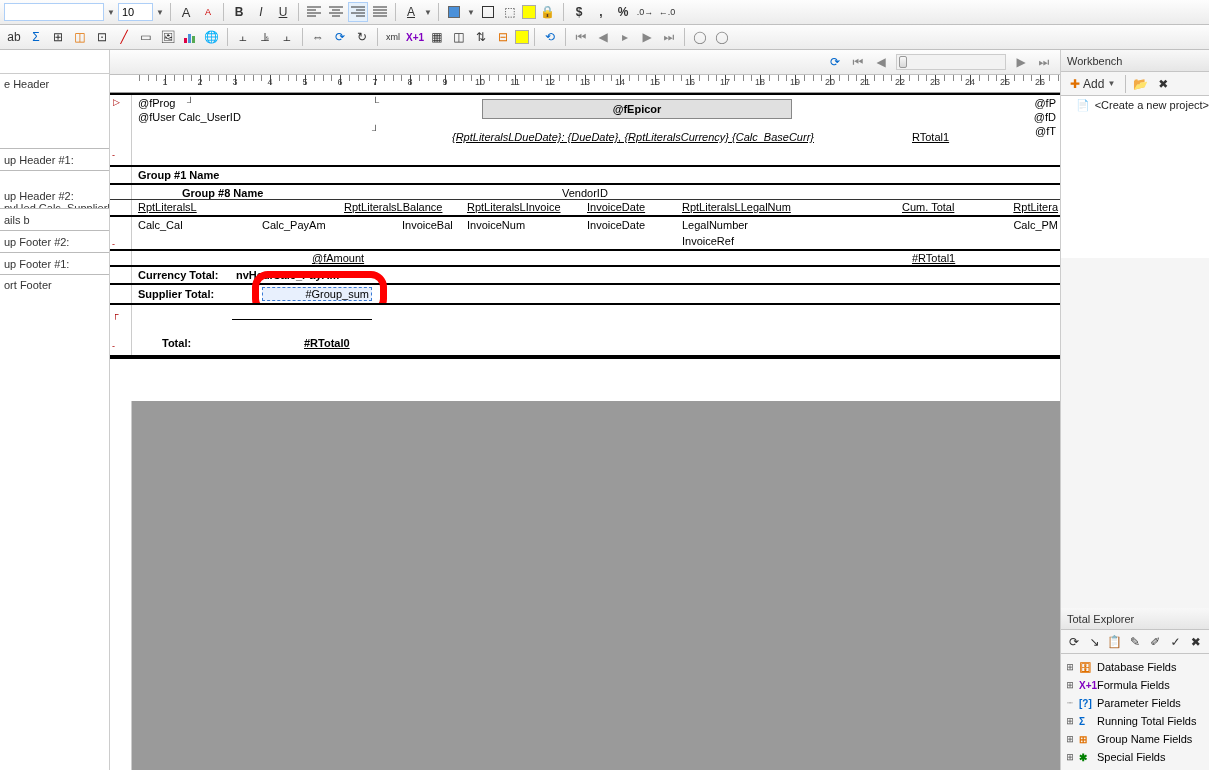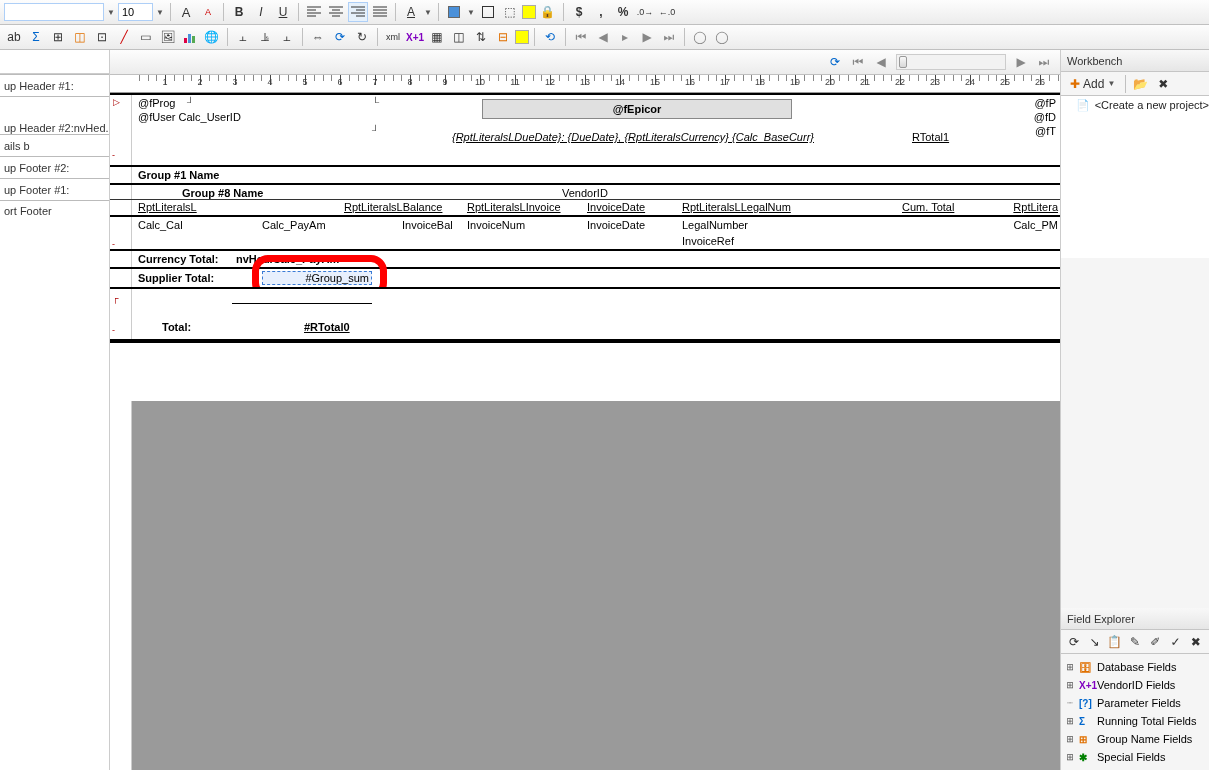--- a/index.html
+++ b/index.html
@@ -194,22 +194,23 @@
   <div class="tb-btn nav-btn">⏭</div>
   <div class="tb-sep"></div>
   <div class="tb-btn nav-btn">◯</div>
   <div class="tb-btn nav-btn">◯</div>
 </div>
 
 <div class="main-layout">
 
   <div class="left-col">
     <div style="height:24px;border-bottom:1px solid #ccc"></div>
+    <div class="section-row first" style="height:74px;align-items:flex-start;padding-top:4px">e Header</div>
     <div class="section-row">up Header #1:</div>
-    <div class="section-row" style="height:38px;align-items:flex-end;padding-top:10px;flex-direction:row;justify-content:flex-start">
+    <div class="section-row" style="height:38px;align-items:flex-start;padding-top:19px;flex-direction:column;justify-content:flex-start">
       <span>up Header #2:</span>
       <span>nvHed.Calc_SupplierNa</span>
     </div>
     <div class="section-row">ails b</div>
     <div class="section-row">up Footer #2:</div>
     <div class="section-row">up Footer #1:</div>
     <div class="section-row" style="height:56px;align-items:flex-start;padding-top:4px">ort Footer</div>
   </div>
 
   <div class="center-col">
@@ -425,20 +426,27 @@
             <span class="field" style="left:130px;top:2px">Calc_PayAm</span>
             <span class="field" style="left:270px;top:2px">InvoiceBal</span>
             <span class="field" style="left:335px;top:2px">InvoiceNum</span>
             <span class="field" style="left:455px;top:2px">InvoiceDate</span>
             <span class="field" style="left:550px;top:2px">LegalNumber</span>
             <span class="field" style="left:550px;top:18px">InvoiceRef</span>
             <span class="field" style="right:2px;top:2px">Calc_PM</span>
           </div>
         </div>
 
+        <div class="band" style="height:18px">
+          <div class="gutter"></div>
+          <div class="band-content">
+            <span class="field u" style="left:180px;top:1px">@fAmount</span>
+            <span class="field u" style="left:780px;top:1px">#RTotal1</span>
+          </div>
+        </div>
 
         <div class="band" style="height:20px">
           <div class="gutter"></div>
           <div class="band-content">
             <span class="field bold" style="left:6px;top:2px">Currency Total:</span>
             <span class="field bold" style="left:104px;top:2px">nvHed.Calc_PayAm</span>
           </div>
         </div>
 
         <div class="band" style="height:22px">
@@ -487,40 +495,40 @@
     </div>
     <div class="workbench-body">
       <div class="tree-row">
         <span class="tree-exp"></span>
         <span class="tree-icon">📄</span>
         <span style="color:#222">&lt;Create a new project&gt;</span>
       </div>
     </div>
 
     <div style="margin-top:auto"></div>
-    <div class="panel-title" style="margin-top:350px">Field Explorer</div>
+    <div class="panel-title" style="margin-top:350px">Total Explorer</div>
     <div class="panel-toolbar">
       <div class="tb-btn">⟳</div>
       <div class="tb-btn">↘</div>
       <div class="tb-btn">📋</div>
       <div class="tb-btn">✎</div>
       <div class="tb-btn">✐</div>
       <div class="tb-btn">✓</div>
       <div class="tb-btn">✖</div>
     </div>
     <div class="tree" id="fe-tree">
         <div class="tree-row">
           <span class="tree-exp">⊞</span>
           <span class="tree-icon" style="color: rgb(224, 112, 0); font-weight: bold; font-size: 10px;">🗄</span>
           <span>Database Fields</span>
         </div>
         <div class="tree-row">
           <span class="tree-exp">⊞</span>
           <span class="tree-icon" style="color: rgb(128, 0, 192); font-weight: bold; font-size: 10px;">X+1</span>
-          <span>VendorID Fields</span>
+          <span>Formula Fields</span>
         </div>
         <div class="tree-row">
           <span class="tree-exp">┈</span>
           <span class="tree-icon" style="color: rgb(0, 102, 204); font-weight: bold; font-size: 10px;">[?]</span>
           <span>Parameter Fields</span>
         </div>
         <div class="tree-row">
           <span class="tree-exp">⊞</span>
           <span class="tree-icon" style="color: rgb(0, 102, 204); font-weight: bold; font-size: 10px;">Σ</span>
           <span>Running Total Fields</span>

